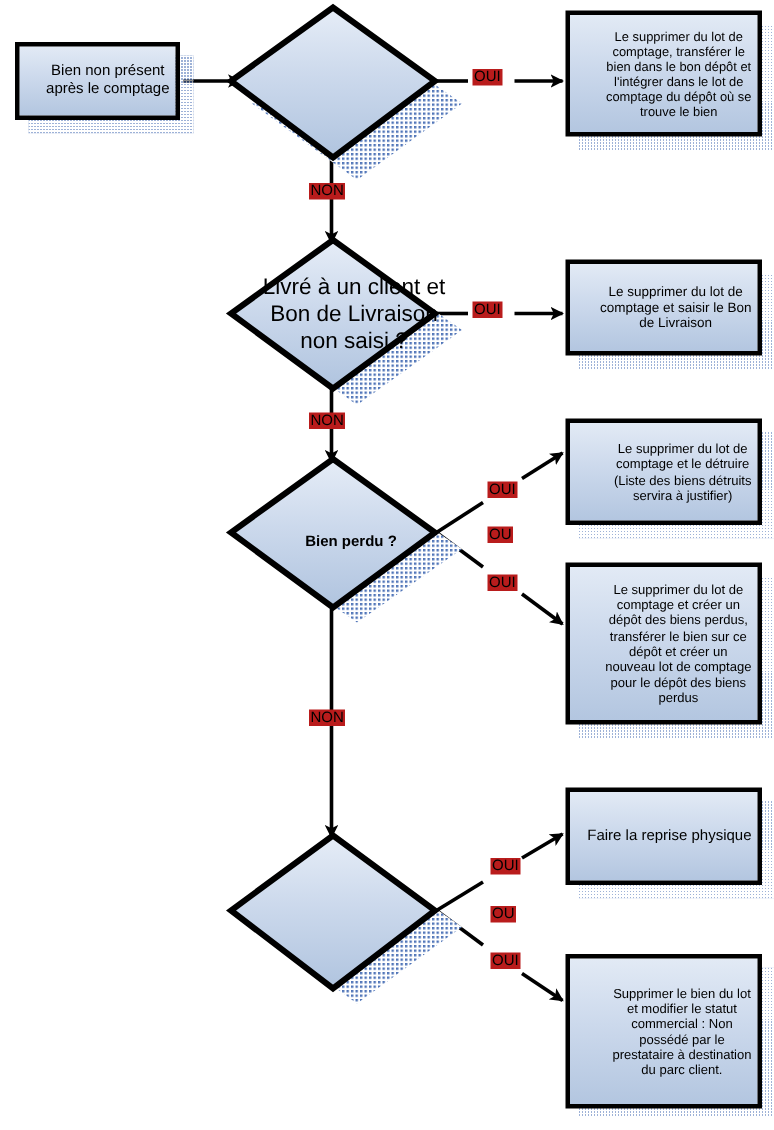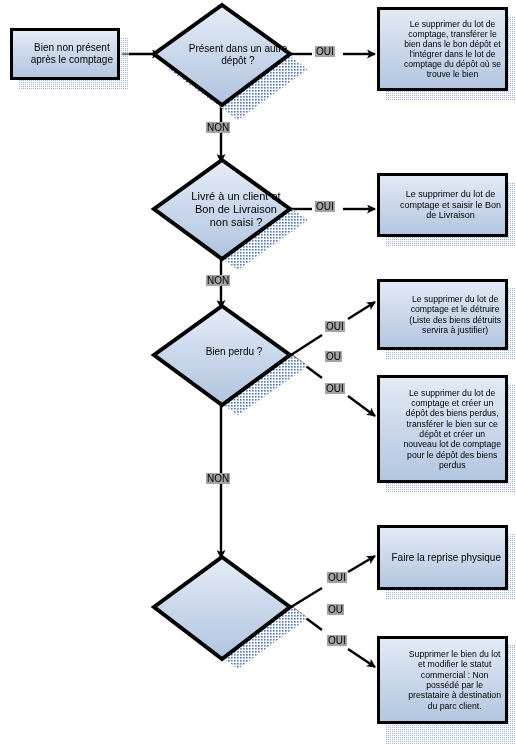--- a/index.html
+++ b/index.html
@@ -71,21 +71,21 @@
     color: #000;
     line-height: 1.2;
     white-space: pre-line;
     z-index: 3;
   }
   .edge-label {
     position: absolute;
     color: #000;
     white-space: nowrap;
     z-index: 5;
-    background: #a3a3a3;
+    background: #b91c1c;
     padding: 0 1px;
   }
 </style>
 </head>
 <body>
 
 <div id="canvas">
 
   <svg class="layer" viewBox="0 0 516 753">
     <defs>
@@ -144,32 +144,28 @@
     </g>
 
     <g fill="url(#gfill)" stroke="#000" stroke-width="4" stroke-linejoin="miter">
       <polygon points="222,5 290,54 222,105 154,54"></polygon>
       <polygon points="222,160 290,209 222,259 154,209"></polygon>
       <polygon points="222,306 290,355 222,405 154,355"></polygon>
       <polygon points="222,557 290,607 222,659 154,607"></polygon>
     </g>
   </svg>
 
-  <div class="diamond" style="left:154px; top:5px; width:136px; height:100px;">
-    <div class="dtext" style="font-size:10px; padding:0 16px;">Présent dans un autre
-dépôt ?</div>
-  </div>
 
   <div class="diamond" style="left:154px; top:160px; width:136px; height:99px;">
-    <div class="dtext" style="font-size:11px; padding:0 14px;">Livré à un client et
+    <div class="dtext" style="font-size:15px; padding:0 14px;">Livré à un client et
 Bon de Livraison
 non saisi ?</div>
   </div>
 
-  <div class="diamond" style="left:154px; top:302px; width:136px; height:99px;">
+  <div class="diamond" style="left:154px; top:312px; width:136px; height:99px;font-weight:bold;">
     <div class="dtext" style="font-size:10px; padding:0 12px;">Bien perdu ?</div>
   </div>
 
 
   <div class="box-shadow" style="left:19px; top:37px; width:110px; height:52px;"></div>
   <div class="node box" style="left:10px; top:28px; width:110px; height:52px; font-size:10px; z-index:2;">
     <div class="box-inner">Bien non présent
 après le comptage</div>
   </div>
 
@@ -209,21 +205,21 @@
 pour le dépôt des biens
 perdus</div>
   </div>
 
   <div class="box-shadow" style="left:386px; top:534px; width:130px; height:65px;"></div>
   <div class="node box" style="left:377px; top:525px; width:131px; height:65px; font-size:10px; z-index:2;">
     <div class="box-inner">Faire la reprise physique</div>
   </div>
 
   <div class="box-shadow" style="left:386px; top:645px; width:130px; height:99px;"></div>
-  <div class="node box" style="left:377px; top:636px; width:131px; height:88px; font-size:8.7px; z-index:2;">
+  <div class="node box" style="left:377px; top:636px; width:131px; height:103px; font-size:8.7px; z-index:2;">
     <div class="box-inner">Supprimer le bien du lot
 et modifier le statut
 commercial : Non
 possédé par le
 prestataire à destination
 du parc client.</div>
   </div>
 
   <div class="edge-label" style="left:315px; top:46px; font-size:10px;">OUI</div>
   <div class="edge-label" style="left:206px; top:122px; font-size:10px;">NON</div>

